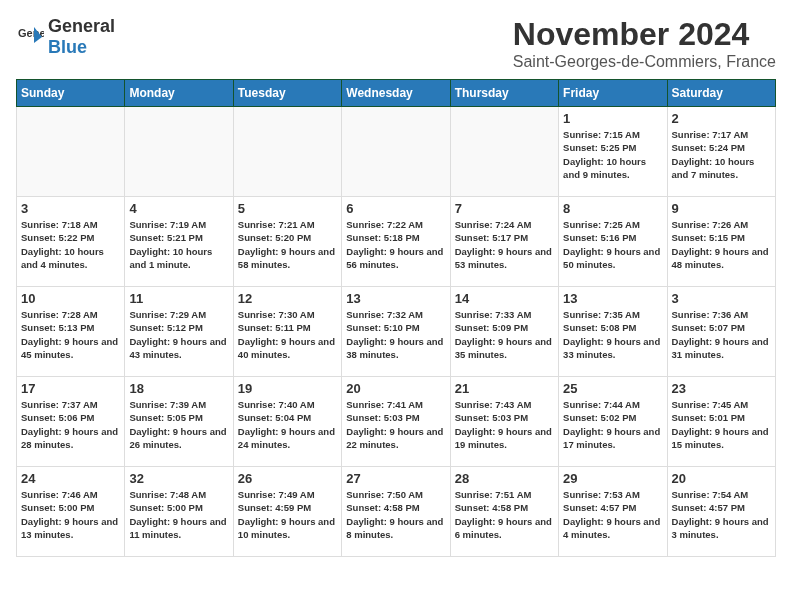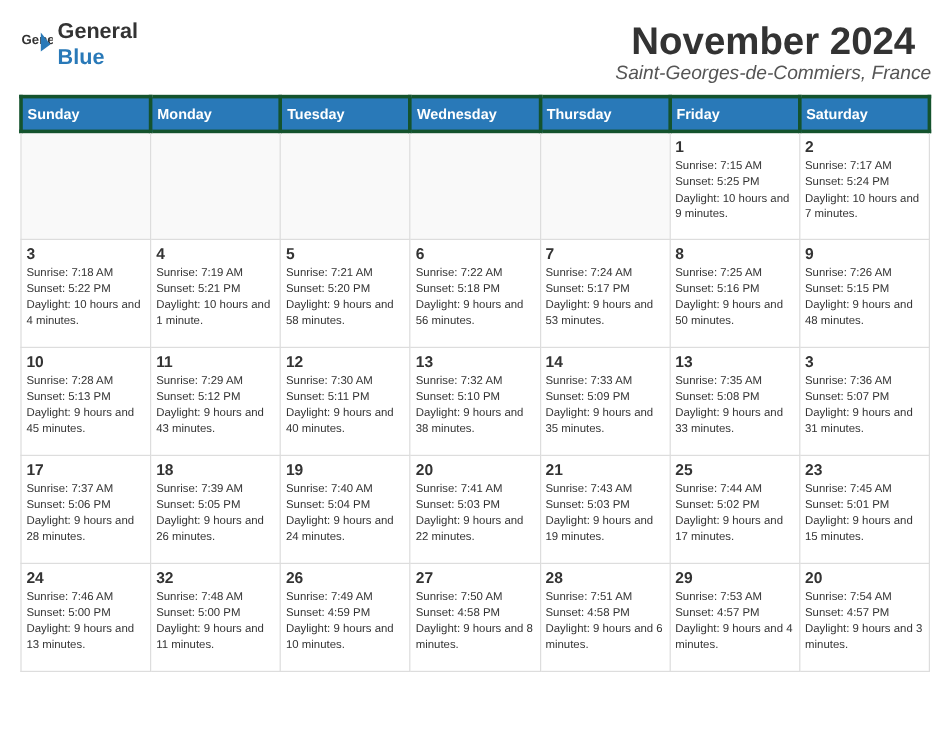--- a/index.html
+++ b/index.html
@@ -19,45 +19,44 @@
     .logo {
       display: flex;
       align-items: center;
       gap: 4px;
     }
     .logo-icon {
       width: 28px;
       height: 28px;
     }
     .title-block {
-      text-align: center;
+      text-align: left;
     }
     .main-title {
       font-size: 32px;
       font-weight: bold;
       color: #333;
     }
     .subtitle {
       font-size: 16px;
       color: #555;
-      font-style: italic;
     }
     .calendar-table {
       width: 100%;
       border-collapse: collapse;
       table-layout: fixed;
     }
     .calendar-table th {
       background-color: #2979b8;
       color: #fff;
       font-size: 12px;
       font-weight: bold;
       padding: 6px 4px;
       text-align: left;
-      border: 3px solid #14532d;
+      border: 1px solid #14532d;
     }
     .calendar-table td {
       border: 1px solid #ddd;
       vertical-align: top;
       padding: 4px;
       font-size: 10px;
       color: #333;
       height: 90px;
       background: #fff;
     }
@@ -66,20 +65,21 @@
     }
     .day-number {
       font-size: 13px;
       font-weight: bold;
       margin-bottom: 2px;
     }
     .day-info {
       font-size: 9.5px;
       line-height: 1.4;
       color: #333;
+      font-weight: bold;
     }
   </style>
 </head>
 <body>
 
 <div class="header-section">
   <div class="logo">
     <svg class="logo-icon" viewBox="0 0 28 28">
       <text x="2" y="14" font-size="11" font-weight="bold" fill="#333">General</text>
       <path d="M18 4 L26 14 L18 20 Z" fill="#2979b8"></path>

